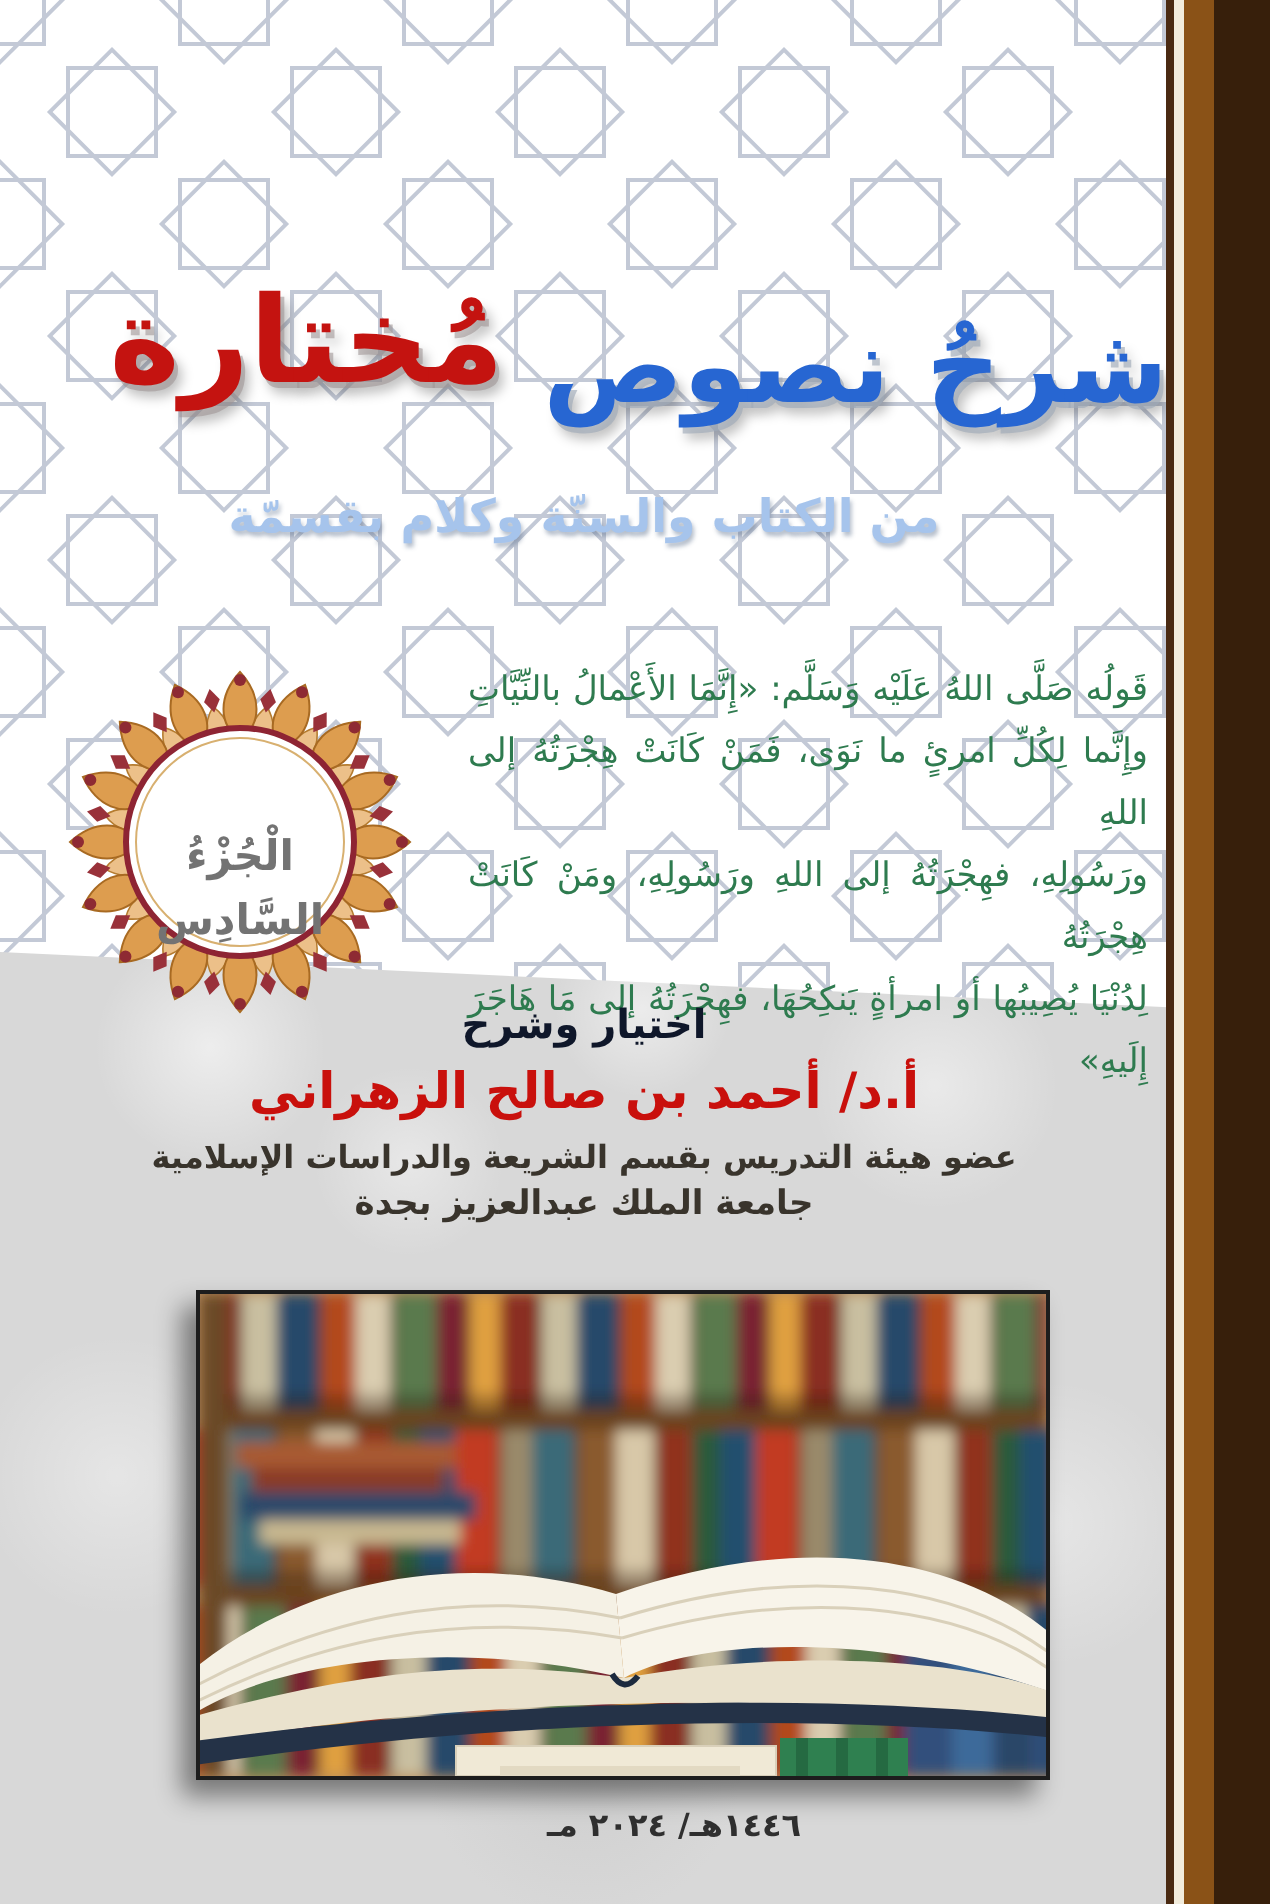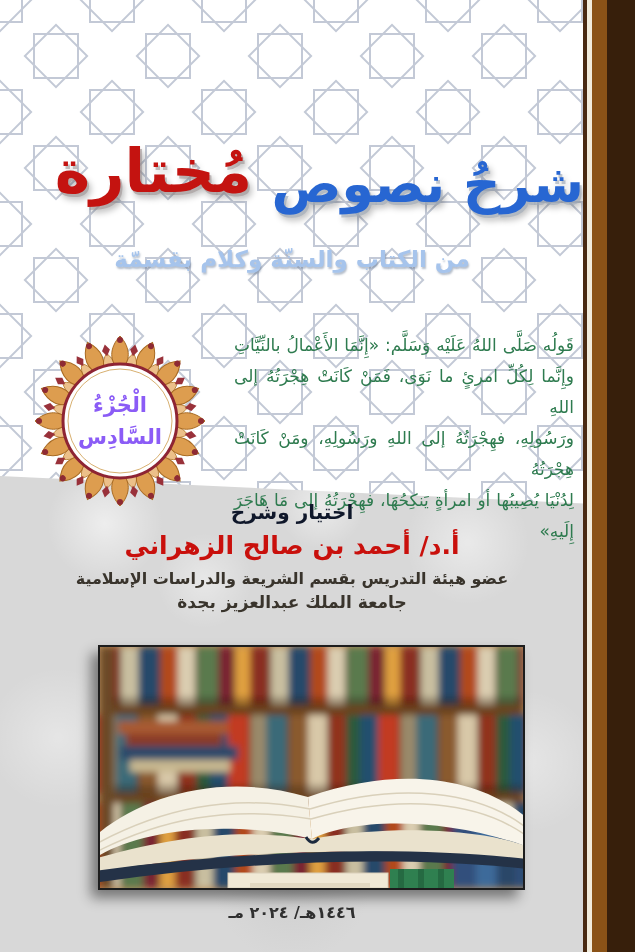--- a/index.html
+++ b/index.html
@@ -53,35 +53,35 @@
     right:61px;top:330px;width:340px;direction:rtl;
     font-size:17px;line-height:31px;color:#2e7b4f;
     text-align:justify;
   }
   .hadith .hl{text-align:justify;text-align-last:justify;}
   .hadith .hl:last-child{text-align-last:right;}
   
   .medallion{left:33px;top:334px;width:174px;height:174px;z-index:4;}
   .medallion-text{
     position:absolute;left:32px;top:32px;width:110px;height:110px;
-    display:flex;flex-direction:column;align-items:center;justify-content:center;
-    direction:rtl;color:#8b5cf6;font-size:21px;font-weight:bold;line-height:32px;
+    display:flex;flex-direction:column;align-items:center;justify-content:flex-end;
+    direction:rtl;color:#737373;font-size:21px;font-weight:bold;line-height:32px;
     text-align:center;
   }
   
   .byline{left:0;top:500px;width:584px;text-align:center;direction:rtl;
     font-size:20px;font-weight:bold;color:#0f172a;}
   .author{left:0;top:531px;width:584px;text-align:center;direction:rtl;
     font-size:25px;font-weight:bold;color:#c9100c;}
   .role{left:0;top:569px;width:584px;text-align:center;direction:rtl;
     font-size:16px;font-weight:bold;color:#39342c;}
   .university{left:0;top:592px;width:584px;text-align:center;direction:rtl;
     font-size:17px;font-weight:bold;color:#39342c;}
   .date-line{left:0;top:903px;width:584px;text-align:center;direction:rtl;
-    font-size:16px;font-weight:bold;color:#2f2f2f;}
+    font-size:16px;font-weight:bold;color:#2f2f2f;padding-left:45px;}
   
   .photo-frame{
     left:98px;top:645px;width:423px;height:241px;z-index:4;
     border:2px solid #1d1d1d;box-sizing:content-box;
     box-shadow:-7px 8px 12px rgba(0,0,0,.45);
     overflow:hidden;background:#b98d5c;
   }
 </style>
 </head>
 <body>

